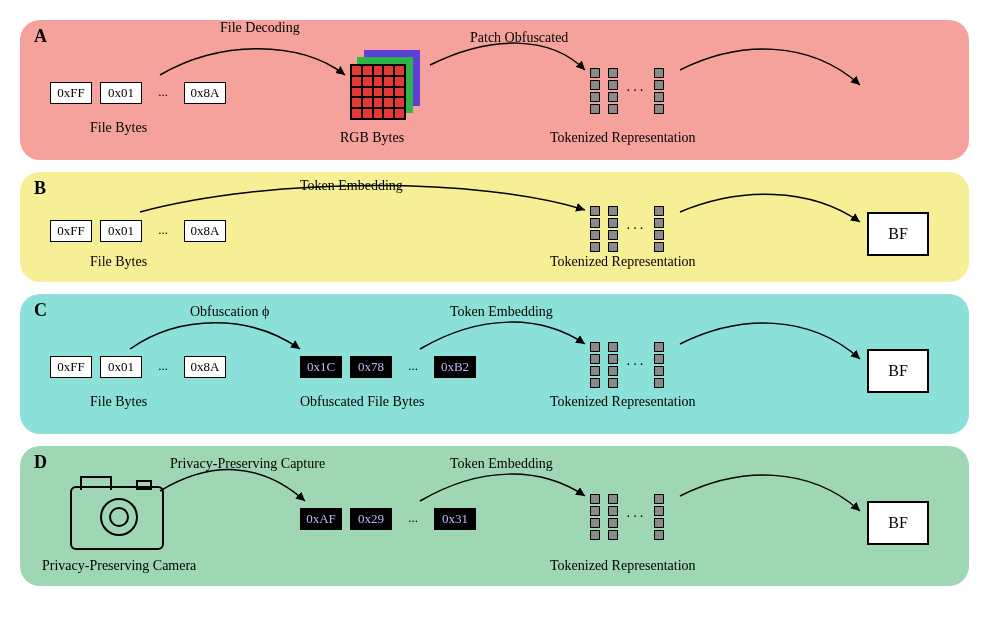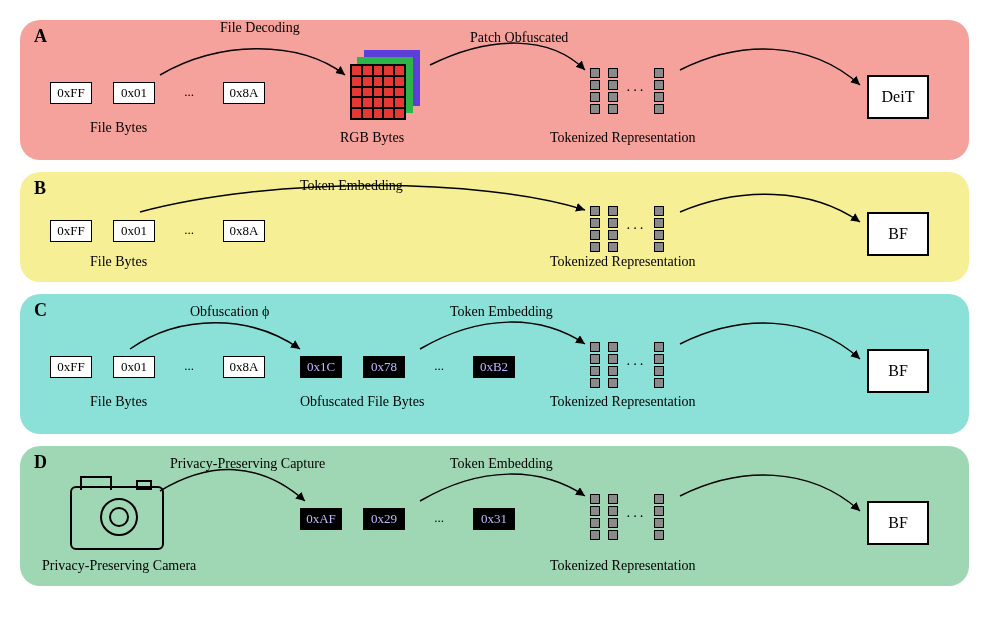--- a/index.html
+++ b/index.html
@@ -40,21 +40,21 @@
   .caption {
     position: absolute;
     font-size: 14px;
     text-align: center;
   }
 
   
   .bytes {
     position: absolute;
     display: flex;
-    gap: 21px;
+    gap: 8px;
   }
   .byte {
     background: #fff;
     border: 1px solid #000;
     font-size: 13px;
     padding: 2px 4px;
     min-width: 32px;
     text-align: center;
   }
   .byte.dark {
@@ -244,21 +244,20 @@
       <span class="tokdots">···</span>
       <div class="tokcol">
           <div class="tok"></div>
           <div class="tok"></div>
           <div class="tok"></div>
           <div class="tok"></div>
         </div>
     </div>
     <div class="caption" style="left:530px; top:110px;">Tokenized Representation</div>
 
-    <div class="modelbox" style="right:40px; top:55px;">DeiT</div>
 
     <div class="step-label" style="left:200px; top:0;">File Decoding</div>
     <div class="step-label" style="left:450px; top:10px;">Patch Obfuscated</div>
 
     <svg class="arrows" viewBox="0 0 949 140">
       <defs>
           <marker id="ah" markerWidth="8" markerHeight="8" refX="6" refY="3" orient="auto">
             <path d="M0,0 L6,3 L0,6 Z" fill="#000"></path>
           </marker>
         </defs>

